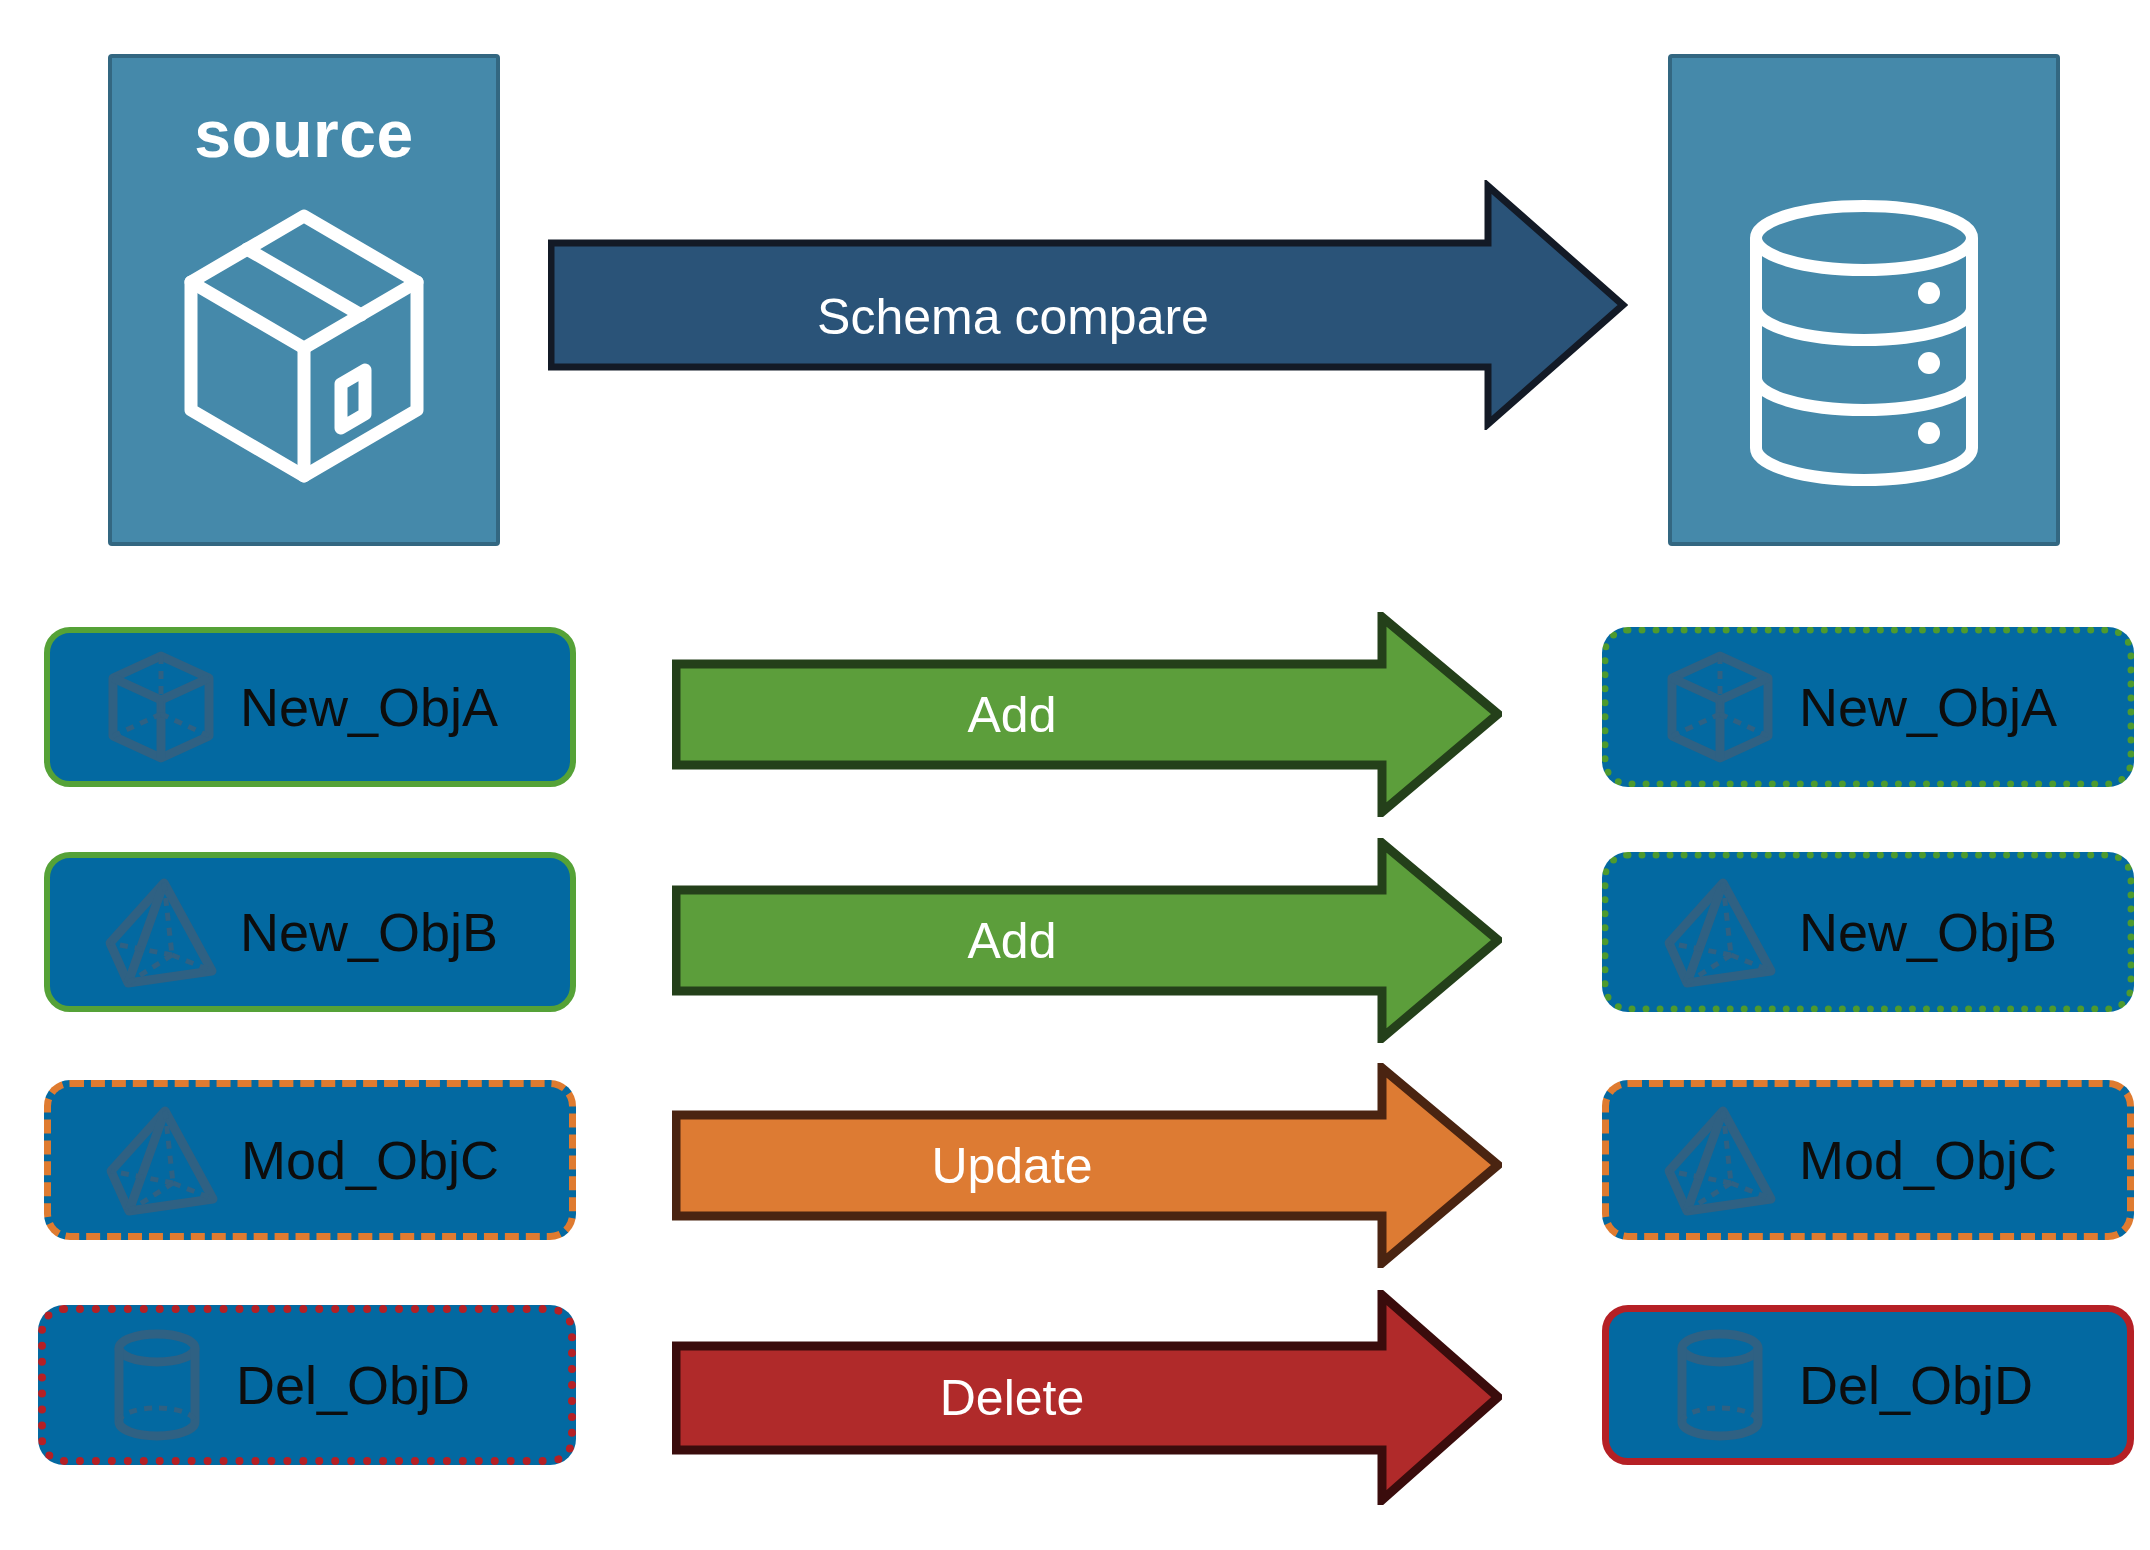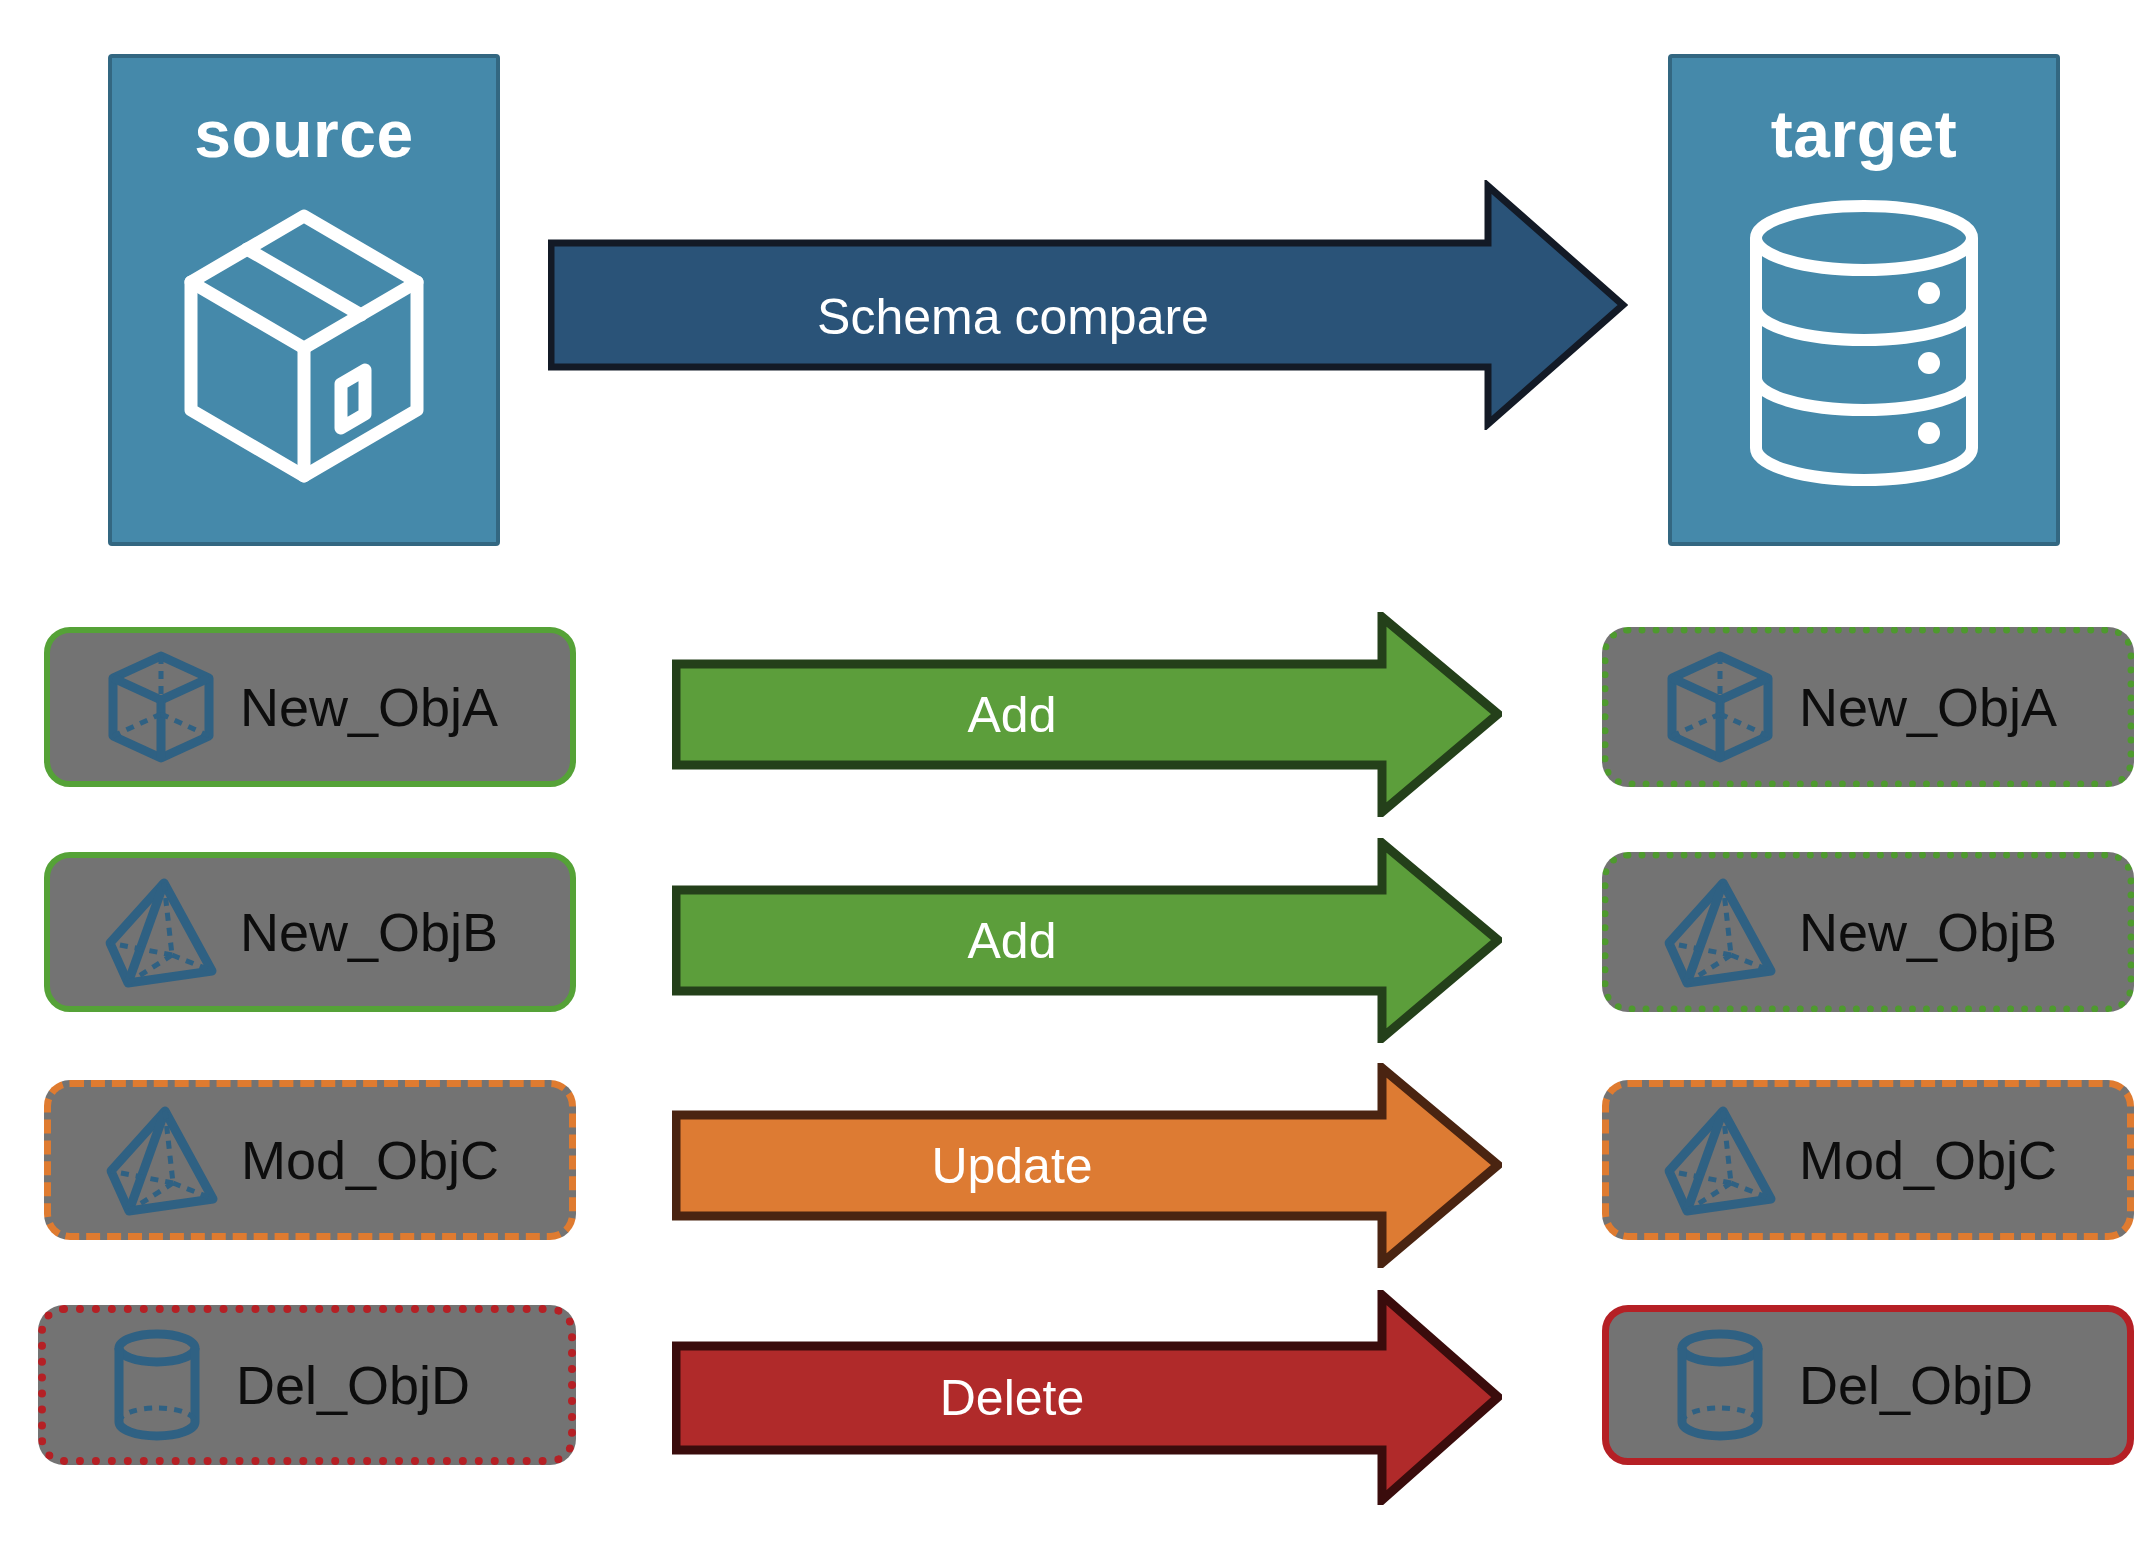--- a/index.html
+++ b/index.html
@@ -15,21 +15,21 @@
   .endpoint .ep-icon{position:absolute;left:0;right:0;top:140px;
             display:flex;align-items:center;justify-content:center;}
 
   
   .compare-arrow{position:absolute;}
   .compare-arrow .lbl{position:absolute;left:0;top:12px;width:100%;height:100%;
             display:flex;align-items:center;justify-content:center;
             color:#ffffff;font-size:50px;padding-right:150px;box-sizing:border-box;}
 
   
-  .card{position:absolute;box-sizing:border-box;background:#737373;
+  .card{position:absolute;box-sizing:border-box;background:#0369a1;
         border-radius:26px;display:flex;align-items:center;}
   .card .card-icon{width:118px;margin-left:52px;display:flex;align-items:center;
         justify-content:center;flex:0 0 auto;}
   .card .card-label{font-size:54px;color:#0d0d0d;margin-left:20px;white-space:nowrap;}
 
   .b-solid-green {border:6px solid #55A237;}
   .b-dot-green   {border:7px dotted #4E9A2E;}
   .b-dash-orange {border:7px dashed #DF7B30;}
   .b-dot-red     {border:8px dotted #B52025;}
   .b-solid-red   {border:7px solid #B52025;}
@@ -61,21 +61,20 @@
   </div>
 
   <div class="compare-arrow" style="left:548px;top:180px;width:1080px;height:250px;">
     <svg width="1080" height="250" viewBox="0 0 1080 250" preserveAspectRatio="none">
       <polygon points="3,63 940,63 940,6 1075,125 940,244 940,187 3,187" fill="#2A5378" stroke="#131A26" stroke-width="7" stroke-linejoin="miter"></polygon>
     </svg>
     <div class="lbl">Schema compare</div>
   </div>
 
   <div class="endpoint" style="left:1668px;top:54px;width:392px;height:492px;">
-    <div class="ep-title">target</div>
     <div class="ep-icon">
       <svg width="250" height="290" viewBox="0 0 250 290">
         <g fill="none" stroke="#ffffff" stroke-width="12">
           <ellipse cx="125" cy="40" rx="108" ry="32"></ellipse>
           <path d="M17 40 L17 250"></path>
           <path d="M233 40 L233 250"></path>
           <path d="M17 250 a108 32 0 0 0 216 0"></path>
           <path d="M17 110 a108 32 0 0 0 216 0"></path>
           <path d="M17 180 a108 32 0 0 0 216 0"></path>
         </g>

